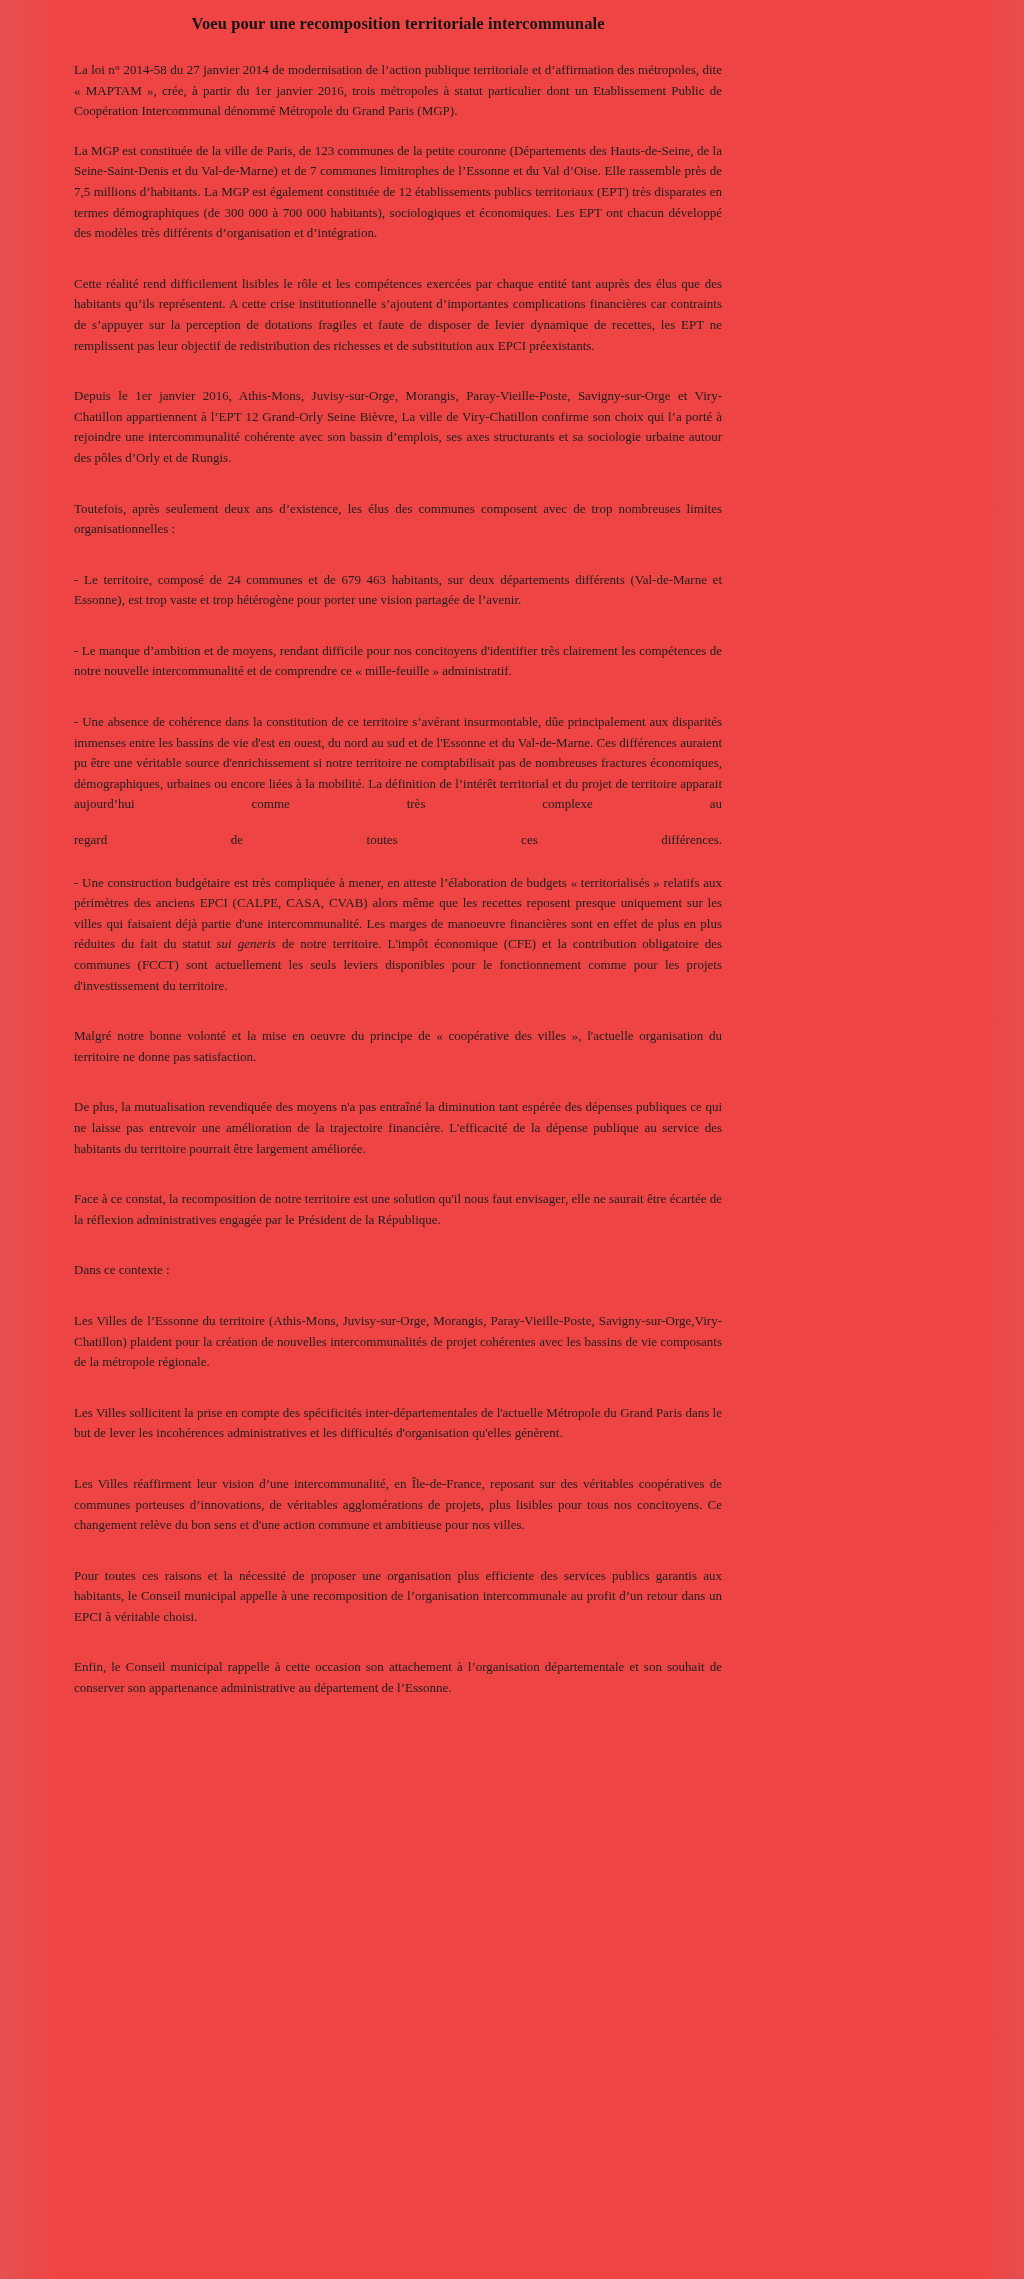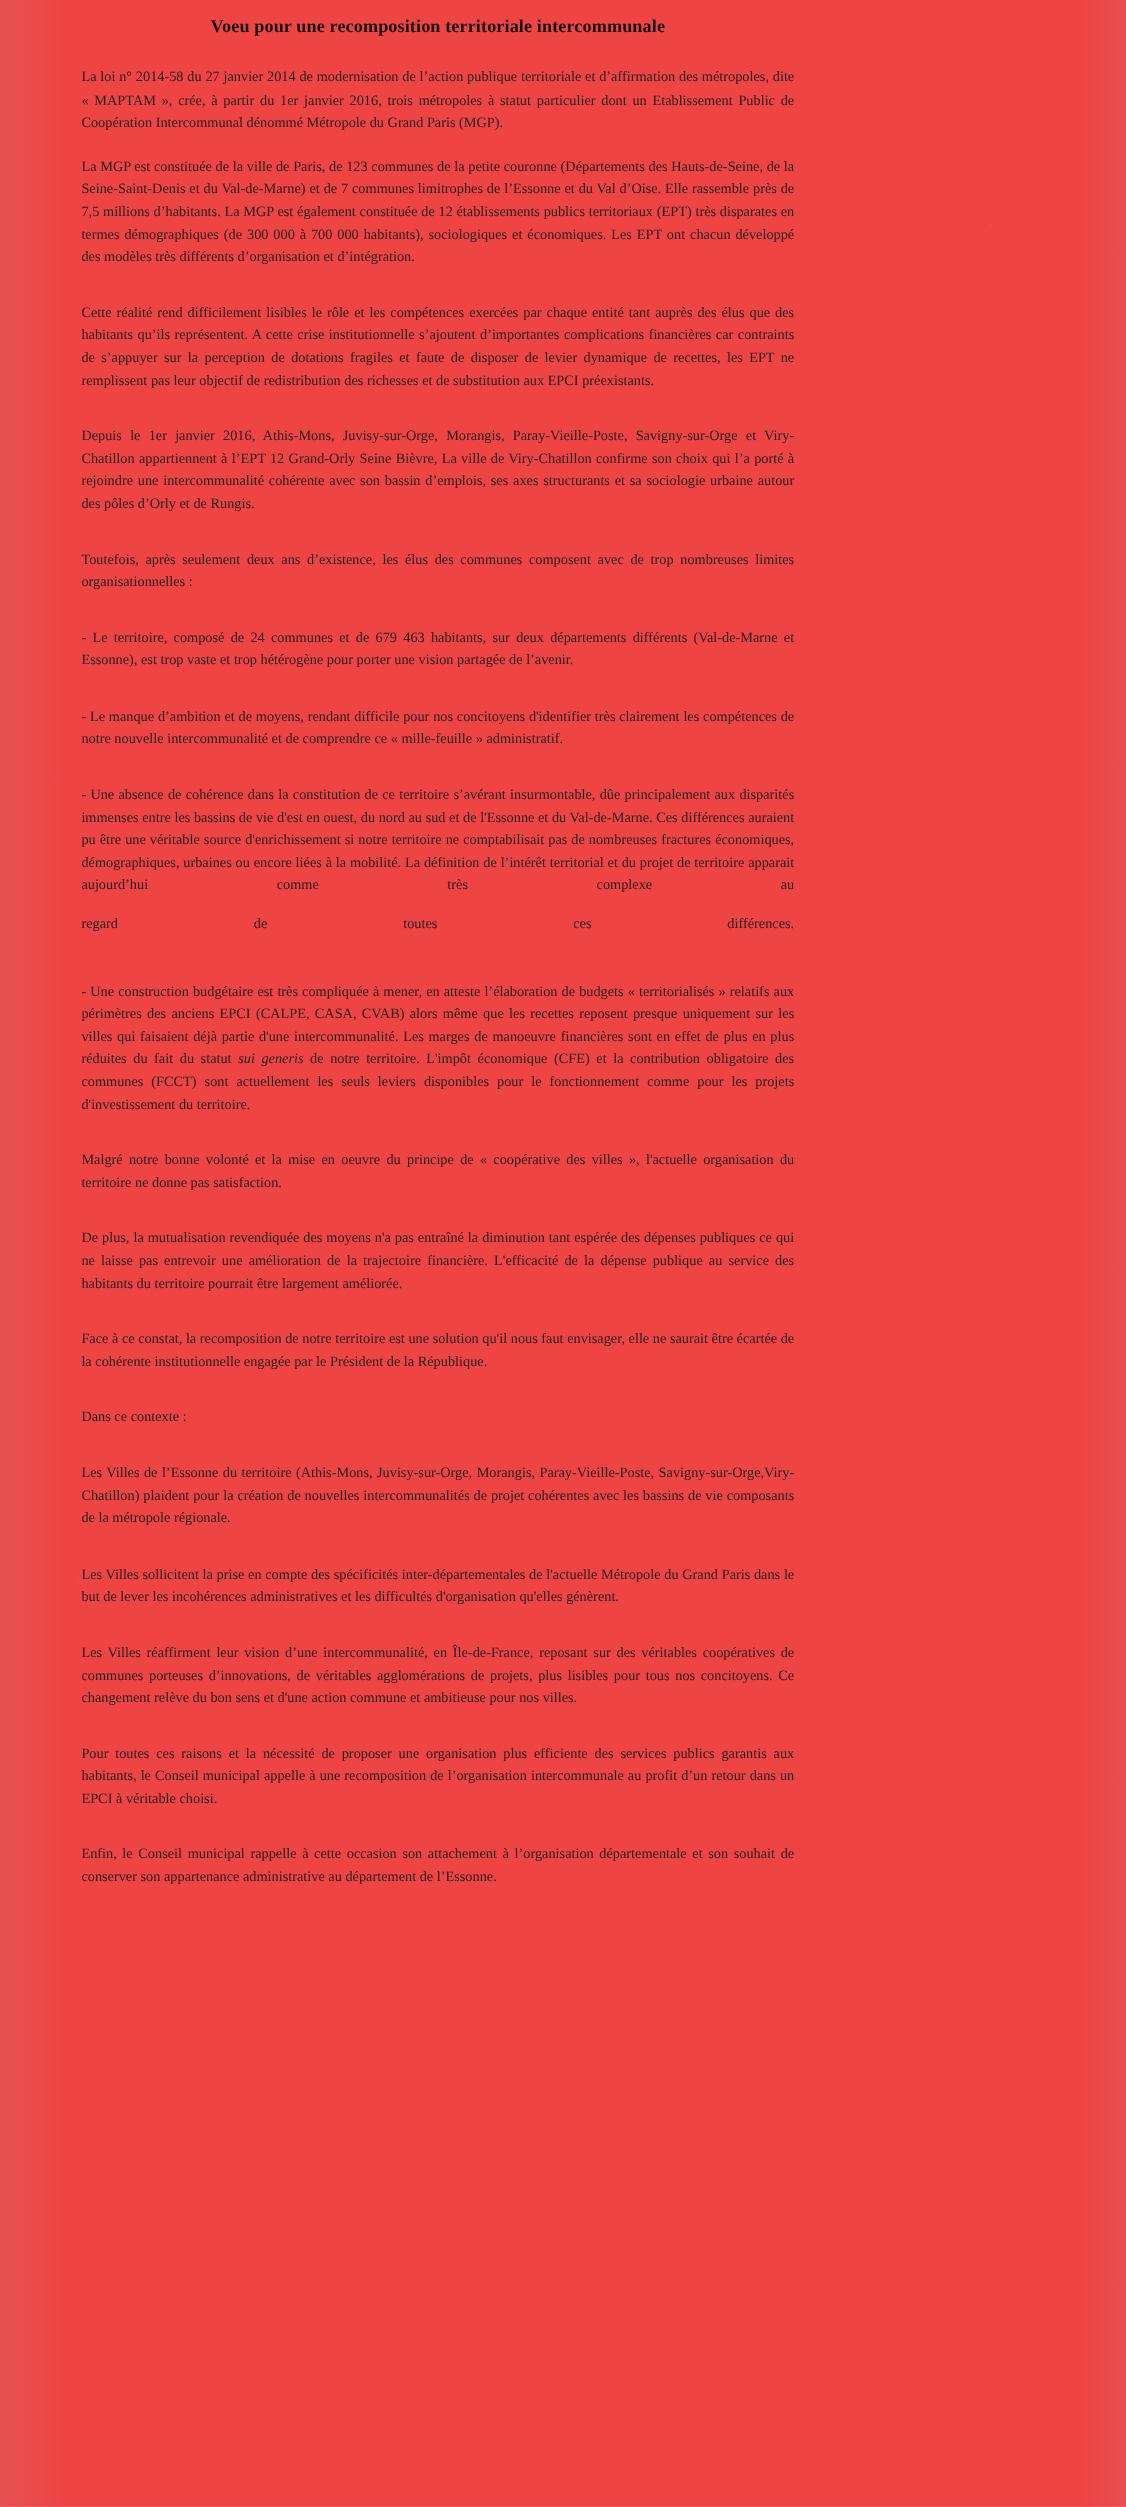--- a/index.html
+++ b/index.html
@@ -65,21 +65,21 @@
   }
   p.para {
     font-size: 13px;
     line-height: 20.6px;
     text-align: justify;
     text-justify: inter-word;
     margin: 0 0 19px 0;
     color: #1e1e1e;
   }
   p.gap-lg { margin-bottom: 30px; }
-  p.gap-xl { margin-bottom: 40px; }
+  p.gap-xl { margin-bottom: 22px; }
   p.gap-sm { margin-bottom: 15px; }
   
   p.para.stretch-last {
     text-align: justify;
     text-align-last: justify;
   }
   em.latin { font-style: italic; }
 </style>
 </head>
 <body>
@@ -110,21 +110,21 @@
     <p class="para stretch-last gap-sm">- Une absence de cohérence dans la constitution de ce territoire s’avérant insurmontable, dûe principalement aux disparités immenses entre les bassins de vie d'est en ouest, du nord au sud et de l'Essonne et du Val-de-Marne. Ces différences auraient pu être une véritable source d'enrichissement si notre territoire ne comptabilisait pas de nombreuses fractures économiques, démographiques, urbaines ou encore liées à la mobilité. La définition de l’intérêt territorial et du projet de territoire apparait aujourd’hui comme très complexe au</p>
 
     <p class="para stretch-last gap-xl">regard de toutes ces différences.</p>
 
     <p class="para gap-lg"><span>- Une construction budgétaire est très compliquée à mener, en atteste l’élaboration de budgets « territorialisés » relatifs aux périmètres des anciens EPCI (CALPE, CASA, CVAB) alors même que les recettes reposent presque uniquement sur les villes qui faisaient déjà partie d'une intercommunalité. Les marges de manoeuvre financières sont en effet de plus en plus réduites du fait du statut </span><em class="latin">sui generis</em><span> de notre territoire. L'impôt économique (CFE) et la contribution obligatoire des communes (FCCT) sont actuellement les seuls leviers disponibles pour le fonctionnement comme pour les projets d'investissement du territoire.</span></p>
 
     <p class="para gap-lg">Malgré notre bonne volonté et la mise en oeuvre du principe de « coopérative des villes », l'actuelle organisation du territoire ne donne pas satisfaction.</p>
 
     <p class="para gap-lg">De plus, la mutualisation revendiquée des moyens n'a pas entraîné la diminution tant espérée des dépenses publiques ce qui ne laisse pas entrevoir une amélioration de la trajectoire financière. L'efficacité de la dépense publique au service des habitants du territoire pourrait être largement améliorée.</p>
 
-    <p class="para gap-lg">Face à ce constat, la recomposition de notre territoire est une solution qu'il nous faut envisager, elle ne saurait être écartée de la cohérente institutionnelle engagée par le Président de la République.</p>
+    <p class="para gap-lg">Face à ce constat, la recomposition de notre territoire est une solution qu'il nous faut envisager, elle ne saurait être écartée de la réflexion administratives engagée par le Président de la République.</p>
 
     <p class="para gap-lg">Dans ce contexte :</p>
 
     <p class="para gap-lg">Les Villes de l’Essonne du territoire (Athis-Mons, Juvisy-sur-Orge, Morangis, Paray-Vieille-Poste, Savigny-sur-Orge,Viry-Chatillon) plaident pour la création de nouvelles intercommunalités de projet cohérentes avec les bassins de vie composants de la métropole régionale.</p>
 
     <p class="para gap-lg">Les Villes sollicitent la prise en compte des spécificités inter-départementales de l'actuelle Métropole du Grand Paris dans le but de lever les incohérences administratives et les difficultés d'organisation qu'elles génèrent.</p>
 
     <p class="para gap-lg">Les Villes réaffirment leur vision d’une intercommunalité, en Île-de-France, reposant sur des véritables coopératives de communes porteuses d’innovations, de véritables agglomérations de projets, plus lisibles pour tous nos concitoyens. Ce changement relève du bon sens et d'une action commune et ambitieuse pour nos villes.</p>
 
     <p class="para gap-lg">Pour toutes ces raisons et la nécessité de proposer une organisation plus efficiente des services publics garantis aux habitants, le Conseil municipal appelle à une recomposition de l’organisation intercommunale au profit d’un retour dans un EPCI à véritable choisi.</p>

